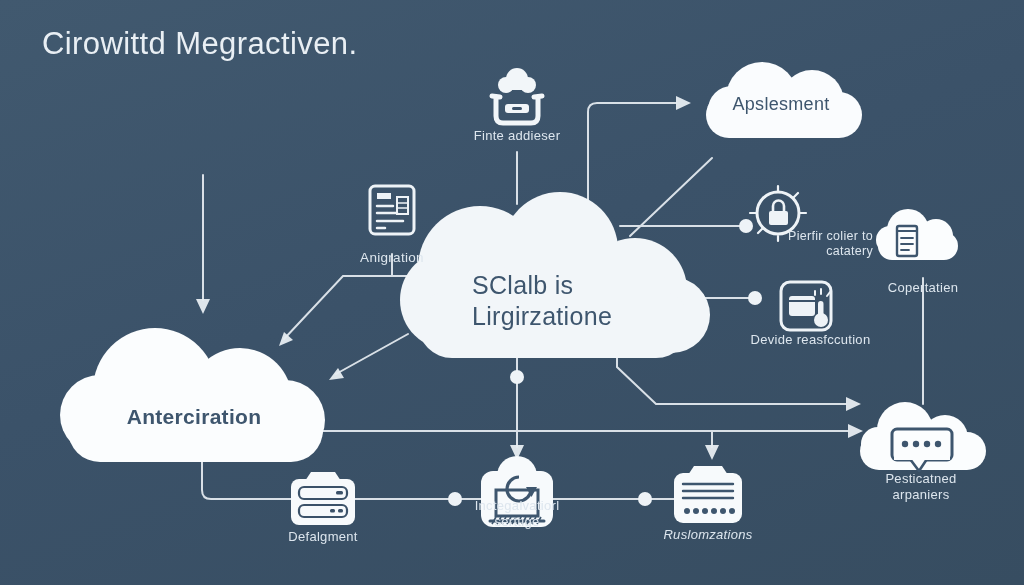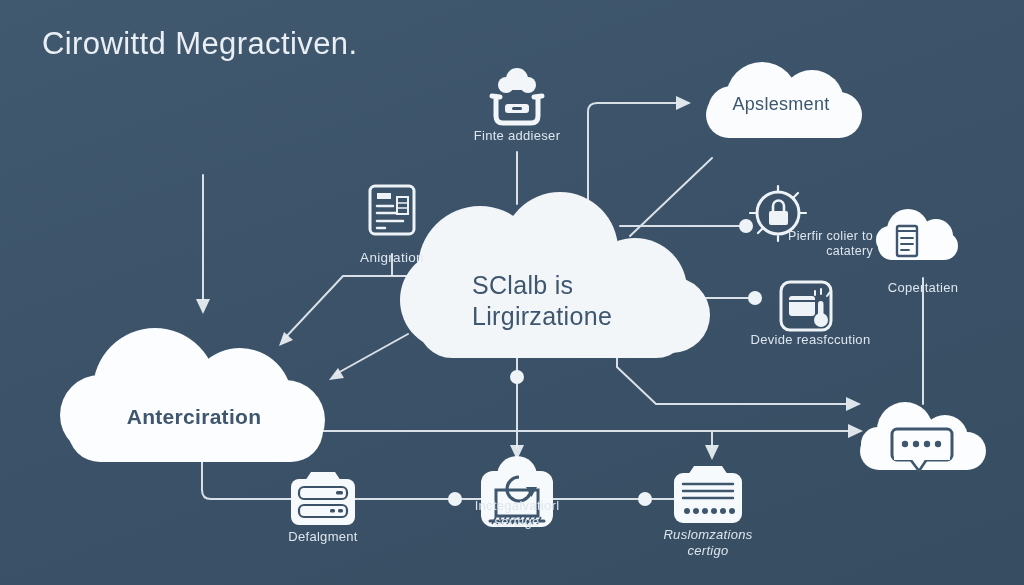--- a/index.html
+++ b/index.html
@@ -211,26 +211,29 @@
   </div>
 
   <div id="devide-label" class="lbl">
     <div>Devide reasfccution</div>
   </div>
 
   <div id="copertatien-label" class="lbl">Copertatien</div>
 
   <div id="anterciration-label" class="lbl dark">Anterciration</div>
 
+  <div id="pesticatned-label" class="lbl">
+    <div>Pesticatned</div>
+    <div>arpaniers</div>
+  </div>
 
   <div id="defalgment-label" class="lbl">Defalgment</div>
 
   <div id="integalvation-label" class="lbl">
     <div>Inctegalvatiorl</div>
     <div>serttige</div>
   </div>
 
   <div id="ruslomzations-label" class="lbl">
     <div>Ruslomzations</div>
-    <div>certigo</div>
   </div>
 
 </div>
 
 </body></html>

